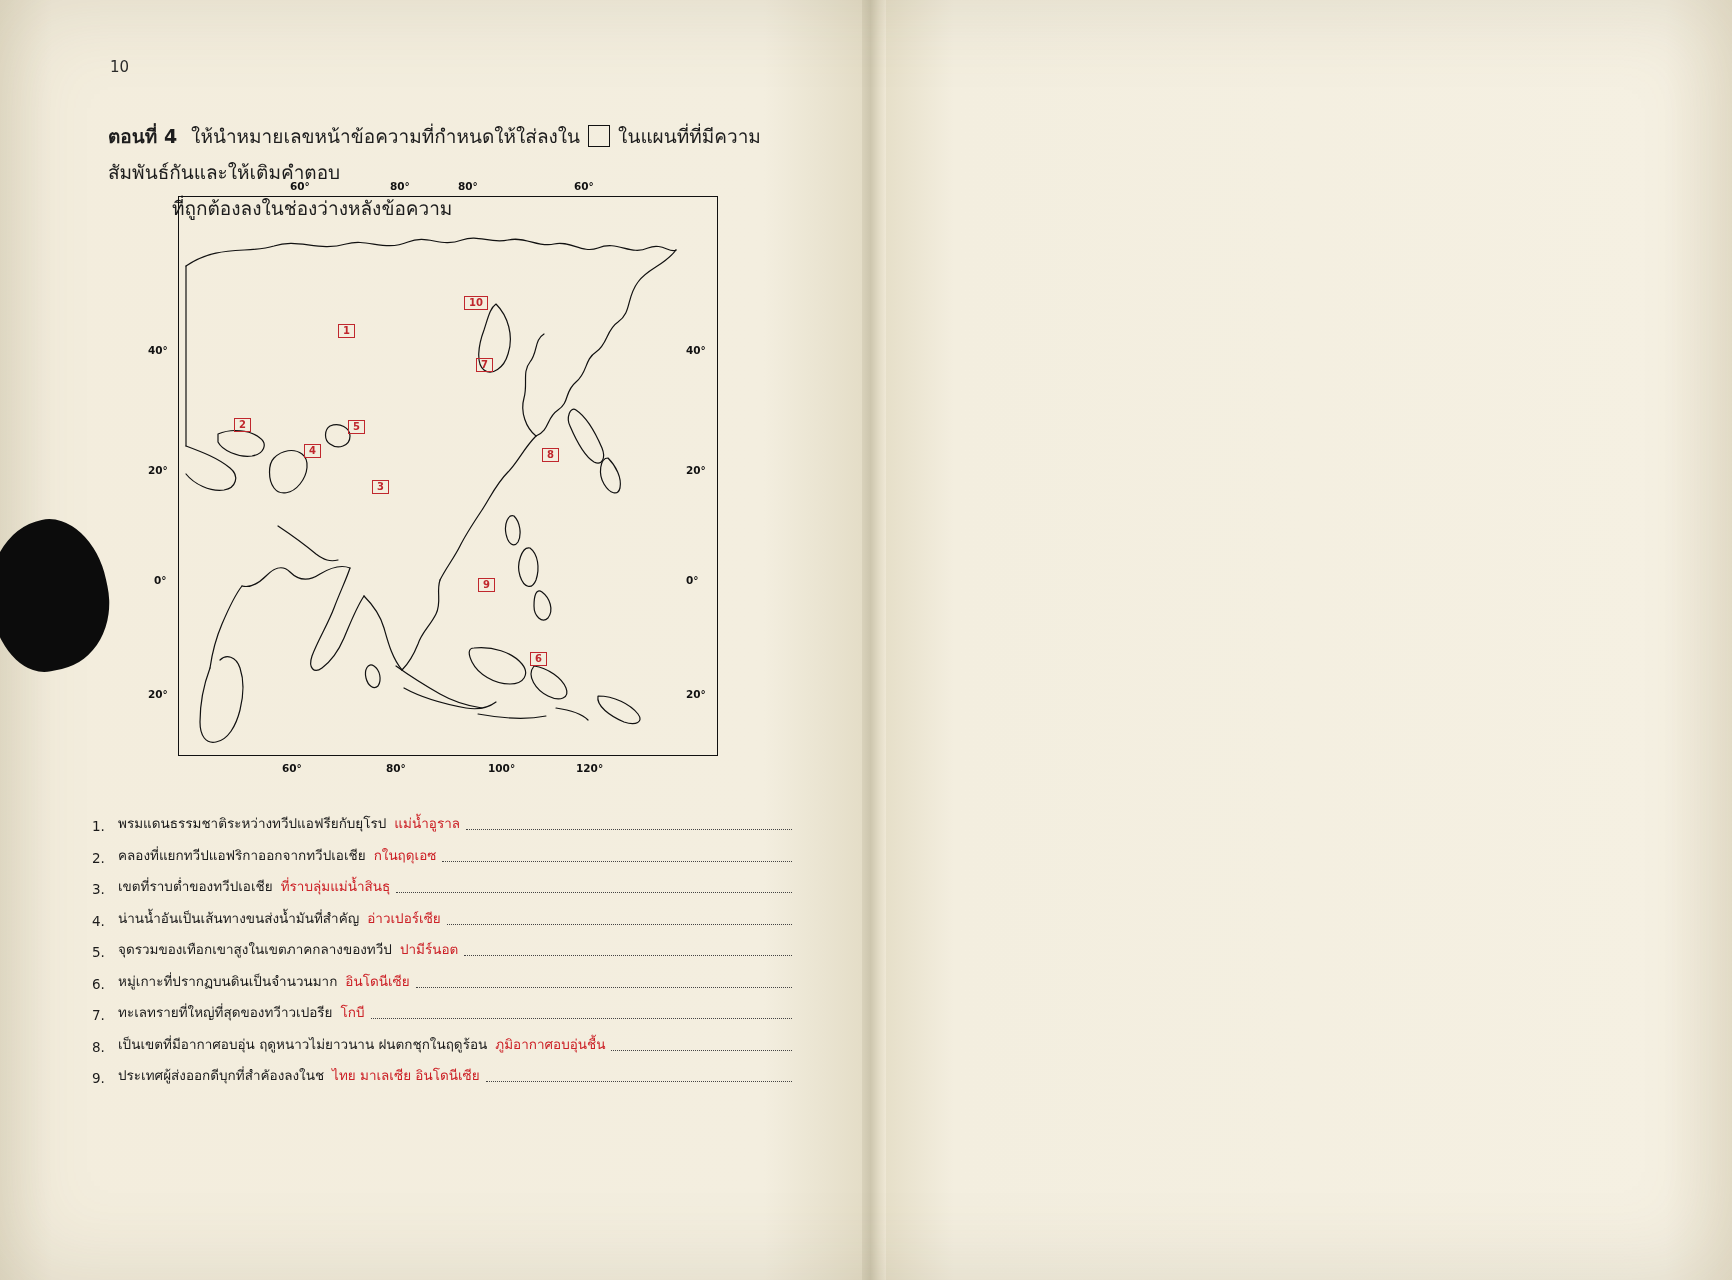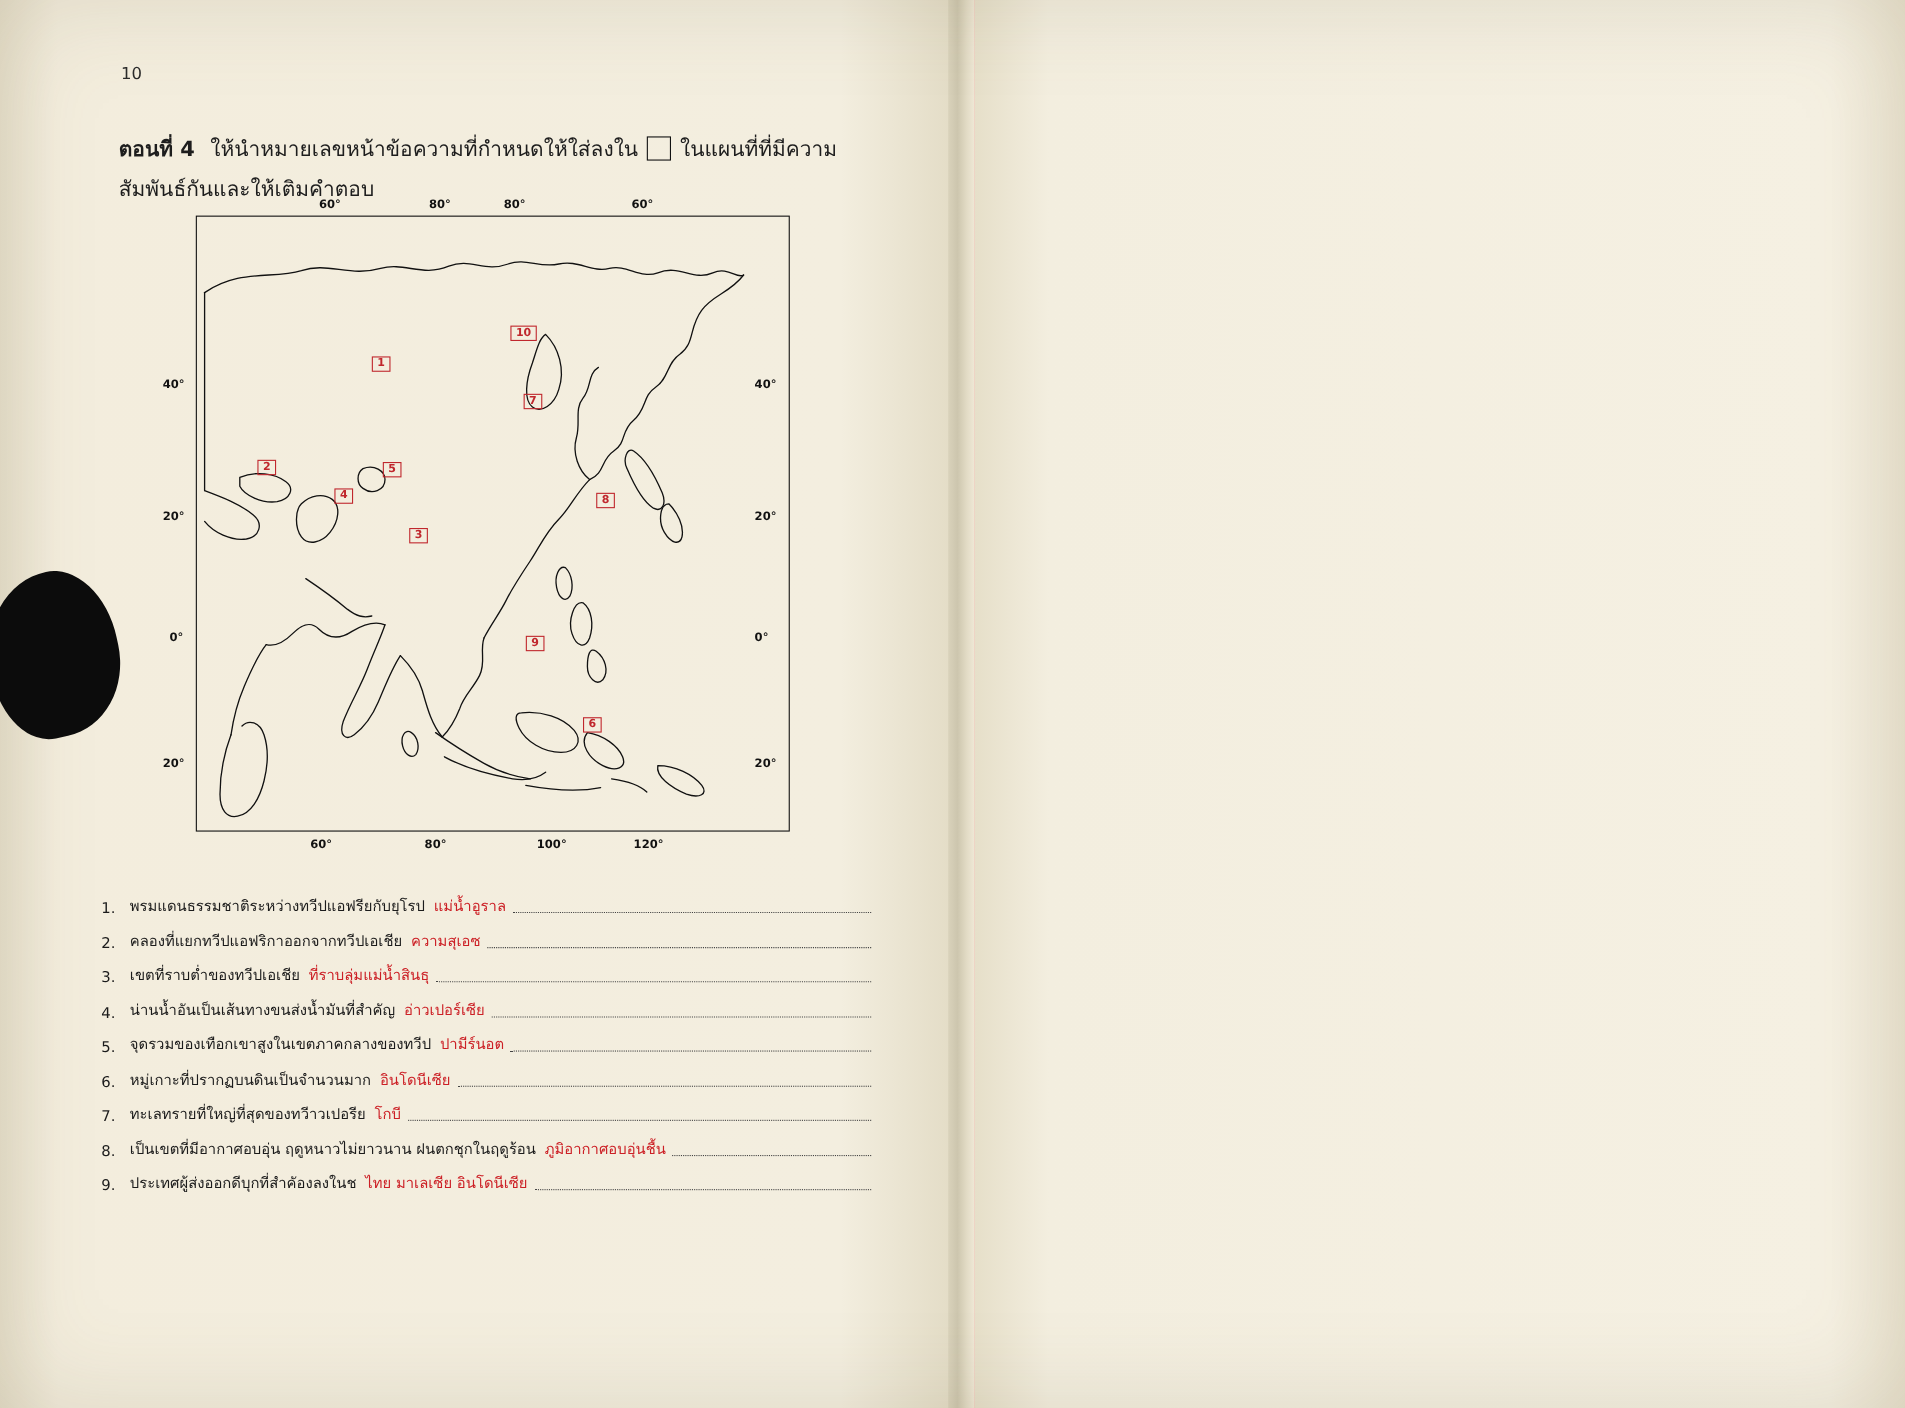--- a/index.html
+++ b/index.html
@@ -4,21 +4,21 @@
 <style>
   html,body{margin:0;padding:0;}
   body{
     width:1732px;height:1280px;
     background:#efe9d8;
     font-family:"DejaVu Sans","Liberation Sans",sans-serif;
     overflow:hidden;
     position:relative;
   }
   
-  #book{position:absolute;inset:0;background:#fca5a5;padding-left:28px;}
+  #book{position:absolute;inset:0;background:#701a75;padding-left:28px;}
   .page{position:absolute;top:0;bottom:0;background:#f2ecdc;}
   #left-page{left:0;width:868px;background:linear-gradient(90deg,#e8e1cd 0%,#f3eddd 6%,#f3eedf 88%,#e3dcc6 100%);}
   #gutter{position:absolute;left:862px;top:0;width:24px;height:100%;
           background:linear-gradient(90deg,#d9d2bb 0%,#cdc6ae 35%,#e2dbc5 70%,#efe8d6 100%);}
   #right-page{left:886px;right:0;background:linear-gradient(90deg,#e6dfc9 0%,#f3eedf 8%,#f5f0e2 92%,#ece5d2 100%);}
   .vignette{position:absolute;inset:0;pointer-events:none;
     box-shadow:inset 0 0 90px rgba(120,110,80,.18);}
 
   
   #thumb{position:absolute;left:-10px;top:520px;width:118px;height:150px;background:#0c0c0c;
@@ -50,20 +50,21 @@
 <body>
 
 <div id="book">
 
   <div class="page" id="left-page">
 
     <div class="folio">10</div>
 
     <div id="section4">
       <span class="lbl-strong">ตอนที่ 4</span><span>ให้นำหมายเลขหน้าข้อความที่กำหนดให้ใส่ลงใน</span><span class="box-inline"></span><span>ในแผนที่ที่มีความสัมพันธ์กันและให้เติมคำตอบ</span>
+      <div style="margin-left:64px;">ที่ถูกต้องลงในช่องว่างหลังข้อความ</div>
     </div>
 
     <div id="map-wrap">
       <div id="map-frame"></div>
 
       <div class="axis-lbl" style="left:112px;top:-16px;">60°</div>
       <div class="axis-lbl" style="left:212px;top:-16px;">80°</div>
       <div class="axis-lbl" style="left:280px;top:-16px;">80°</div>
       <div class="axis-lbl" style="left:396px;top:-16px;">60°</div>
 
@@ -166,21 +167,21 @@
     <div id="answers">
         <div class="row">
           <span class="idx">1.</span>
           <span class="q">พรมแดนธรรมชาติระหว่างทวีปแอฟรียกับยุโรป</span>
           <span class="ans">แม่น้ำอูราล</span>
           <span class="dots"></span>
         </div>
         <div class="row">
           <span class="idx">2.</span>
           <span class="q">คลองที่แยกทวีปแอฟริกาออกจากทวีปเอเชีย</span>
-          <span class="ans">ความสุเอซ</span>
+          <span class="ans">กในฤดุเอซ</span>
           <span class="dots"></span>
         </div>
         <div class="row">
           <span class="idx">3.</span>
           <span class="q">เขตที่ราบต่ำของทวีปเอเชีย</span>
           <span class="ans">ที่ราบลุ่มแม่น้ำสินธุ</span>
           <span class="dots"></span>
         </div>
         <div class="row">
           <span class="idx">4.</span>

